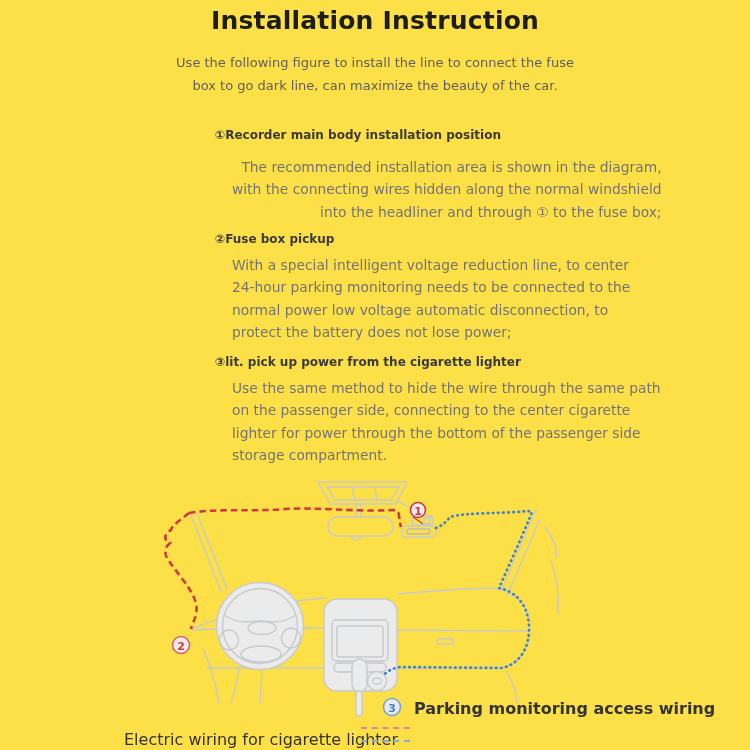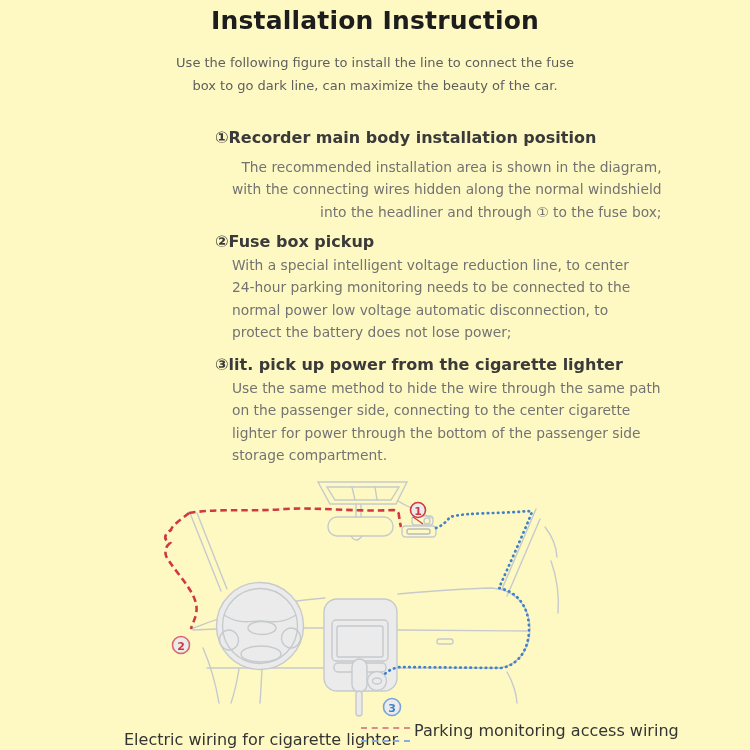--- a/index.html
+++ b/index.html
@@ -1,37 +1,37 @@
 <!DOCTYPE html>
 <html><head>
 <meta charset="utf-8">
 <style>
   html,body{margin:0;padding:0;}
   #page{
     position:relative;
     width:750px;height:750px;
-    background:#fef9c3;
+    background:#fde047;
     font-family:"DejaVu Sans","Liberation Sans",sans-serif;
     overflow:hidden;
   }
   .abs{position:absolute;}
   .title{
     left:0;top:6px;width:750px;
     text-align:center;
     font-size:25px;font-weight:bold;color:#1d1d1d;
     letter-spacing:.2px;
   }
   .subtitle{
     left:0;top:51px;width:750px;
     text-align:center;
     font-size:13px;line-height:23px;color:#5e5e5e;
   }
   .sec-head{
     left:215px;
-    font-size:16px;font-weight:bold;color:#3a3a3a;
+    font-size:12px;font-weight:bold;color:#3a3a3a;
   }
   .sec-body{
     left:232px;
     font-size:13.8px;line-height:22.4px;color:#737373;
   }
   .legend-label{
     font-size:16px;color:#343434;white-space:nowrap;
   }
   .dash-sample{
     width:49px;height:0;
@@ -165,17 +165,17 @@
       <text class="marker" x="181" y="649.5" fill="#cf3a42">2</text>
     </g>
 
     <g>
       <circle cx="392" cy="707" r="8.5" fill="#ebebeb" stroke="#77a4d9" stroke-width="1.6"></circle>
       <text class="marker" x="392" y="711.5" fill="#4081c9">3</text>
     </g>
   </svg>
 
   <div class="abs dash-sample dash-red" style="left:361px;top:727px;"></div>
-  <div class="abs legend-label" style="left:414px;top:721px;">Parking monitoring access wiring</div>
+  <div class="abs legend-label" style="left:414px;top:699px;font-weight:bold;">Parking monitoring access wiring</div>
   <div class="abs legend-label" style="left:124px;top:730px;">Electric wiring for cigarette lighter</div>
   <div class="abs dash-sample dash-blue" style="left:361px;top:740px;"></div>
 
 </div>
 
 </body></html>

